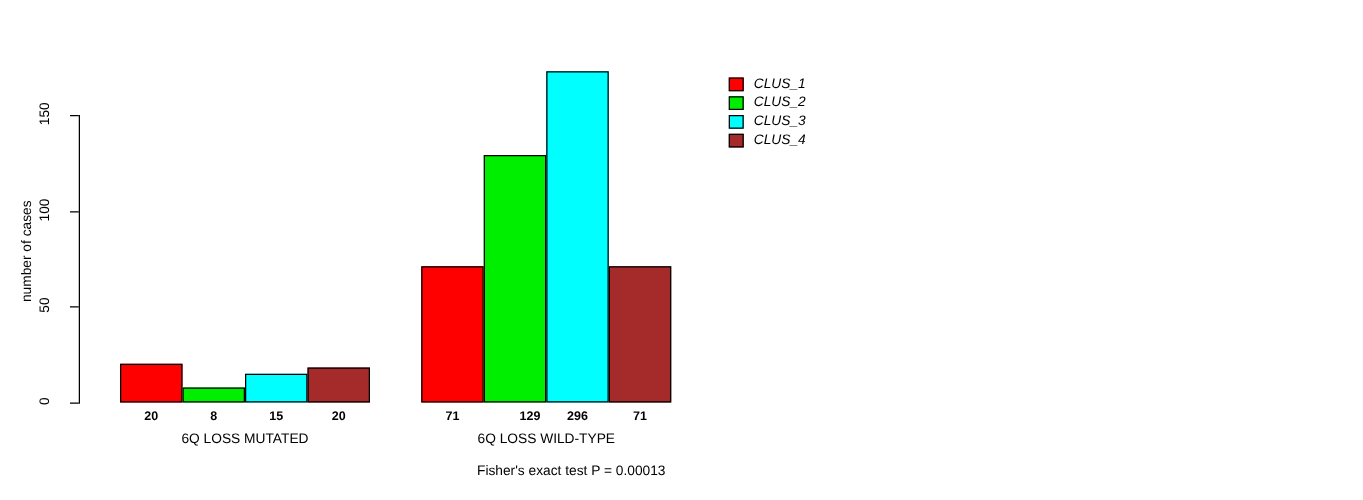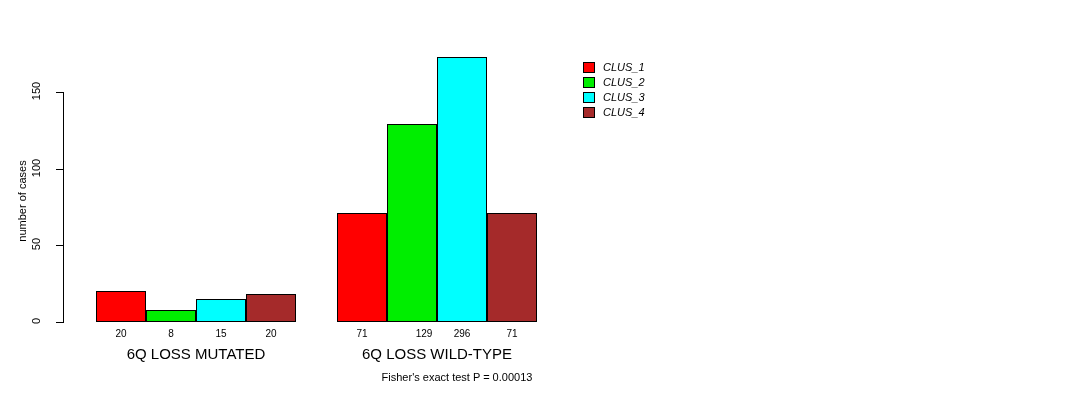--- a/index.html
+++ b/index.html
@@ -80,24 +80,25 @@
     position: absolute;
     box-sizing: border-box;
     border: 1px solid #000000;
   }
   .bar-value-label {
     position: absolute;
     font-size: 10px;
     text-align: center;
     white-space: nowrap;
     color: #000000;
+    font-weight: bold;
   }
   .group-label {
     position: absolute;
-    font-size: 15px;
+    font-size: 11px;
     text-align: center;
     white-space: nowrap;
     color: #000000;
   }
   
   #legend {
     position: absolute;
     left: 583px;
     top: 61px;
   }

